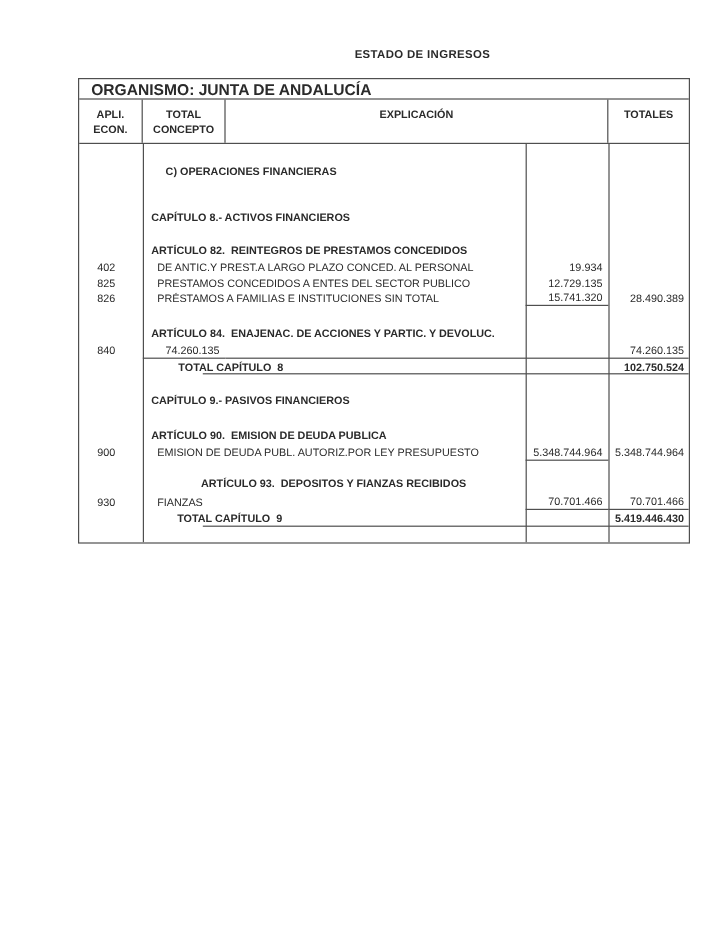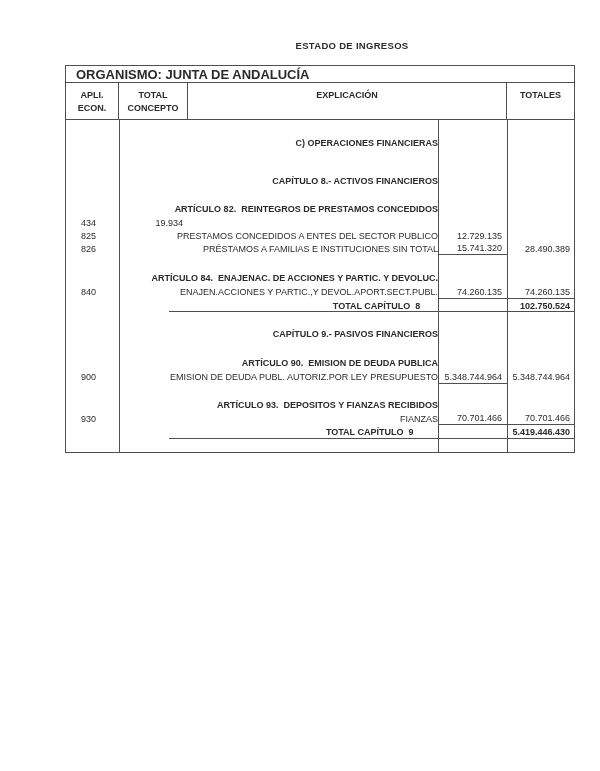--- a/index.html
+++ b/index.html
@@ -56,21 +56,21 @@
     position:relative;flex:1;
     font-size:9px;
     overflow:hidden;
   }
   .vline{position:absolute;top:0;bottom:0;width:1px;background:var(--border);}
   .vl-1{left:53px;}
   .vl-2{left:372px;}
   .vl-3{left:441px;}
   .brow{display:flex;position:relative;align-items:center;}
   .c-code{width:53px;text-align:center;padding-right:8px;box-sizing:border-box;}
-  .c-text{width:319px;white-space:pre;overflow:hidden;box-sizing:border-box;text-align:right;}
+  .c-text{width:319px;white-space:pre;overflow:hidden;box-sizing:border-box;}
   .c-tc,.c-tot{
     align-self:stretch;display:flex;align-items:center;justify-content:flex-end;
     box-sizing:border-box;white-space:pre;
   }
   .c-tc{width:69px;padding-right:5px;padding-left:37px;}
   .c-tot{flex:1;padding-right:4px;}
   .st-section{font-weight:bold;padding-left:19px;}
   .st-chapter{font-weight:bold;padding-left:7px;}
   .st-article{font-weight:bold;padding-left:7px;}
   .st-detail{padding-left:12px;}
@@ -129,21 +129,22 @@
           <div class="c-tot"></div>
         </div>
         <div class="brow" style="height: 14px;"></div>
         <div class="brow" style="height: 14px;">
           <div class="c-code"></div>
           <div class="c-text st-article">ARTÍCULO 82.  REINTEGROS DE PRESTAMOS CONCEDIDOS</div>
           <div class="c-tc"></div>
           <div class="c-tot"></div>
         </div>
         <div class="brow" style="height: 13px;">
-          <div class="c-code">434</div>
+          <div class="c-code">402</div>
+          <div class="c-text st-detail">DE ANTIC.Y PREST.A LARGO PLAZO CONCED. AL PERSONAL</div>
           <div class="c-tc">19.934</div>
           <div class="c-tot"></div>
         </div>
         <div class="brow" style="height: 13px;">
           <div class="c-code">825</div>
           <div class="c-text st-detail">PRESTAMOS CONCEDIDOS A ENTES DEL SECTOR PUBLICO</div>
           <div class="c-tc">12.729.135</div>
           <div class="c-tot"></div>
         </div>
         <div class="brow" style="height: 13px;">
@@ -154,21 +155,20 @@
         </div>
         <div class="brow" style="height: 16px;"></div>
         <div class="brow" style="height: 14px;">
           <div class="c-code"></div>
           <div class="c-text st-article">ARTÍCULO 84.  ENAJENAC. DE ACCIONES Y PARTIC. Y DEVOLUC.</div>
           <div class="c-tc"></div>
           <div class="c-tot"></div>
         </div>
         <div class="brow" style="height: 14px;">
           <div class="c-code">840</div>
-          <div class="c-text st-detail">ENAJEN.ACCIONES Y PARTIC.,Y DEVOL.APORT.SECT.PUBL.</div>
           <div class="c-tc rule">74.260.135</div>
           <div class="c-tot rule">74.260.135</div>
         </div>
         <div class="brow" style="height: 13px;">
           <div class="c-code"></div>
           <div class="c-text st-total">TOTAL CAPÍTULO  8</div>
           <div class="c-tc"></div>
           <div class="c-tot bold">102.750.524</div>
           <div class="rule-across"></div>
         </div>
@@ -186,21 +186,21 @@
           <div class="c-tc"></div>
           <div class="c-tot"></div>
         </div>
         <div class="brow" style="height: 14px;">
           <div class="c-code">900</div>
           <div class="c-text st-detail">EMISION DE DEUDA PUBL. AUTORIZ.POR LEY PRESUPUESTO</div>
           <div class="c-tc rule">5.348.744.964</div>
           <div class="c-tot">5.348.744.964</div>
         </div>
         <div class="brow" style="height: 14px;"></div>
-        <div class="brow" style="height: 14px;">
+        <div class="brow" style="height: 14px; flex-direction: column;">
           <div class="c-code"></div>
           <div class="c-text st-article">ARTÍCULO 93.  DEPOSITOS Y FIANZAS RECIBIDOS</div>
           <div class="c-tc"></div>
           <div class="c-tot"></div>
         </div>
         <div class="brow" style="height: 13px;">
           <div class="c-code">930</div>
           <div class="c-text st-detail">FIANZAS</div>
           <div class="c-tc rule">70.701.466</div>
           <div class="c-tot rule">70.701.466</div>

